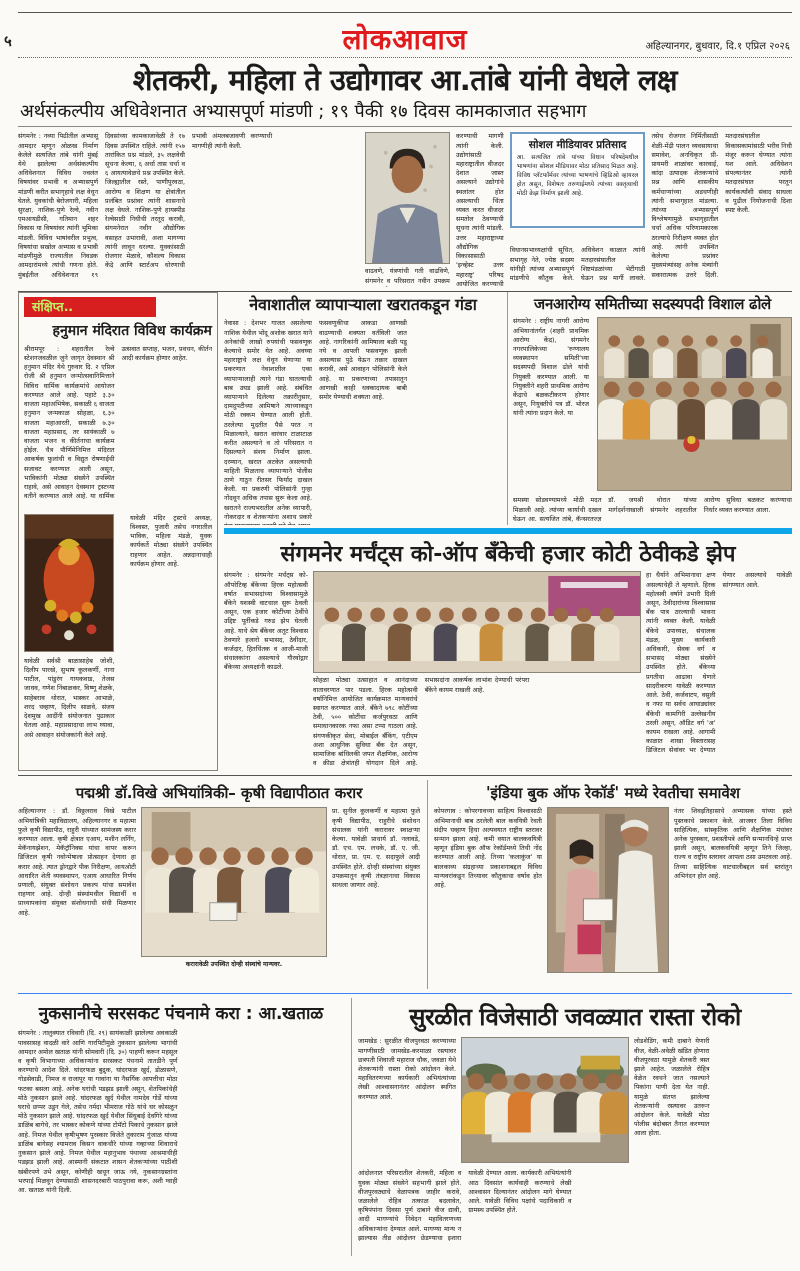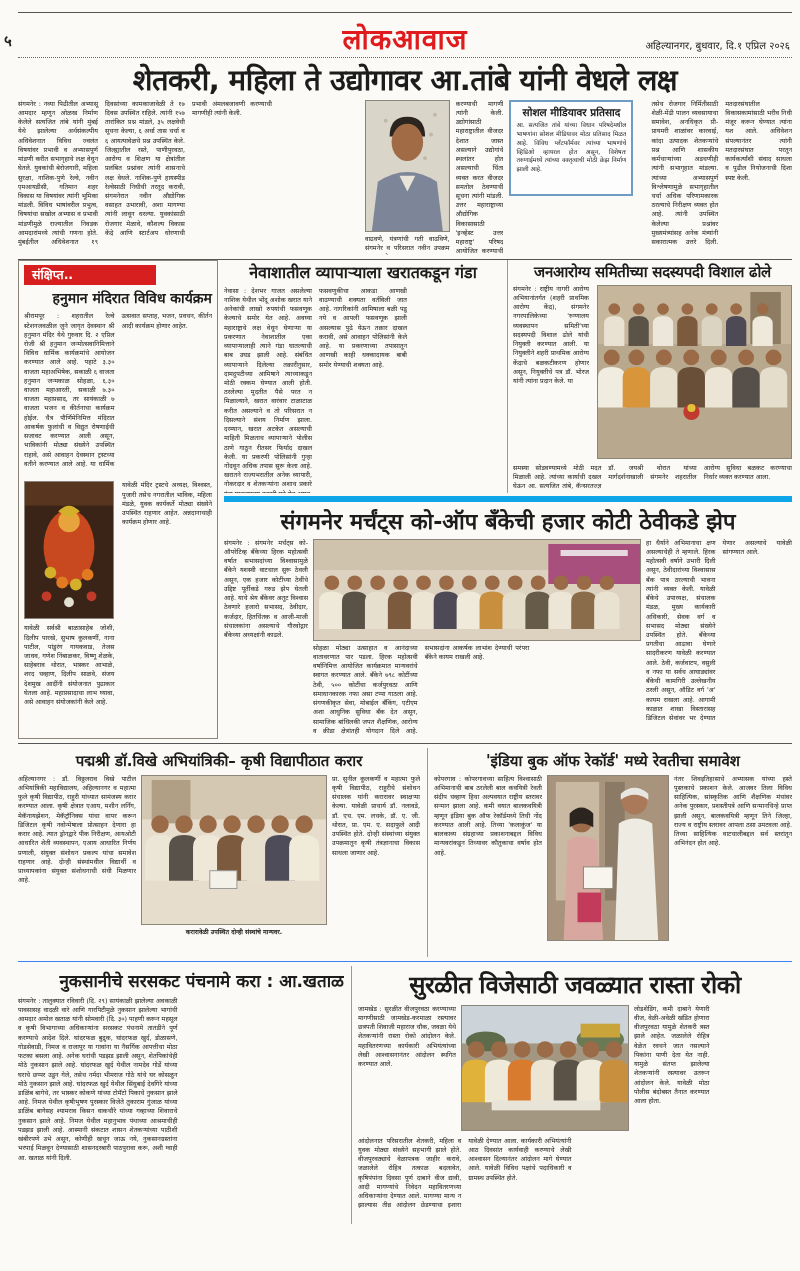--- a/index.html
+++ b/index.html
@@ -24,33 +24,33 @@
   .cols-3 { column-count:3; column-gap:7px; }
   .cols-4 { column-count:4; column-gap:7px; }
 
   .lead-body { display:flex; gap:6px; height:160px; overflow:hidden; border-bottom:1px solid #555; padding-bottom:4px; }
   .lead-l { width:342px; height:100%; }
   .leadphcol { width:85px; display:flex; flex-direction:column; gap:3px; }
   .ph { border:1px solid #8a8578; background:#cfc6b5; overflow:hidden; flex:none; }
   .phsvg { display:block; width:100%; height:100%; }
   .ph-portrait { height:132px; }
   .lead-mid { width:48px; height:100%; }
-  .leadboxcol { width:136px; display:flex; flex-direction:row; gap:12px; }
+  .leadboxcol { width:136px; display:flex; flex-direction:column; gap:18px; }
   .infobox { border:2px solid #6f9cc4; background:#fdfdfd; padding:3px 5px; height:96px; overflow:hidden; }
   .infobox-title { font-size:10.5px; font-weight:bold; text-align:center; margin-bottom:2px; white-space:nowrap; overflow:hidden; }
   .infobox-text { font-size:6.2px; }
   .leadboxcol .under { flex:1; }
   .lead-r { width:141px; height:100%; }
 
   .midband { display:flex; gap:6px; height:484px; border-bottom:1px solid #555; padding-bottom:4px; margin-bottom:4px; }
   aside.brief { width:200px; border:1px solid #8a8578; padding:4px 5px; display:flex; flex-direction:column; gap:3px; }
-  .kicker { background:#d81f1f; color:#ffffff; font-weight:bold; font-size:12.5px; padding:1px 8px 2px; width:70%; }
+  .kicker { background:#d81f1f; color:#bef264; font-weight:bold; font-size:12.5px; padding:1px 8px 2px; width:70%; }
   h3.briefh { font-size:14px; line-height:1.25; font-weight:bold; text-align:right; margin:2px 0; }
   .brief-b1 { height:166px; }
-  .brief-mid { display:flex; gap:8px; height:140px; }
+  .brief-mid { display:flex; gap:16px; height:140px; }
   .ph-deity { width:90px; height:138px; }
   .brief-side { flex:1; height:100%; }
   .brief-b2 { flex:1; }
 
   .midright { flex:1; display:flex; flex-direction:column; }
   .rowbc { display:flex; height:242px; overflow:hidden; }
   article.newasa { width:283px; padding-right:5px; }
   h2 { font-weight:bold; text-align:center; white-space:nowrap; overflow:hidden; }
   .newasa h2 { font-size:16px; margin:1px 0 4px; }
   .newasa .bt { height:212px; }
@@ -79,21 +79,21 @@
   .ph-padma { height:150px; }
   .cap { font-size:6.2px; font-weight:bold; text-align:center; }
   .padma-r { flex:1; height:100%; }
   article.india { flex:1; border-left:1px solid #9a9a9a; padding-left:6px; }
   .india-l { width:108px; height:100%; }
   .ph-award { width:122px; height:166px; }
   .india-r { flex:1; height:100%; }
 
   .bande { display:flex; gap:7px; height:258px; overflow:hidden; }
   article.khatal { width:326px; }
-  .khatal h2 { font-size:17px; text-align:right; margin:3px 0 5px; }
+  .khatal h2 { font-size:17px; text-align:center; margin:3px 0 5px; }
   .khatal .bt { height:218px; }
   article.vij { flex:1; border-left:1px solid #9a9a9a; padding-left:6px; }
   .vij h2 { font-size:24px; letter-spacing:-0.5px; margin:1px 0 5px; }
   .vij-row { display:flex; gap:5px; height:128px; overflow:hidden; }
   .vij-l { width:98px; height:100%; }
   .ph-protest { width:168px; height:126px; }
   .vij-r { flex:1; height:100%; }
   .vij-b { height:76px; margin-top:4px; }
 </style>
 </head>
@@ -112,20 +112,21 @@
 
   <div class="pagenum">५</div>
 
   <header class="mhead">
     <div class="masthead">लोकआवाज</div>
     <div class="dateline">अहिल्यानगर, बुधवार, दि.१ एप्रिल २०२६</div>
   </header>
 
   <section>
     <h1 class="leadh">शेतकरी, महिला ते उद्योगावर आ.तांबे यांनी वेधले लक्ष</h1>
+    <div class="dek">अर्थसंकल्पीय अधिवेशनात अभ्यासपूर्ण मांडणी ; १९ पैकी १७ दिवस कामकाजात सहभाग</div>
     <div class="lead-body">
       <div class="bt cols-4 lead-l">संगमनेर : नव्या पिढीतील अभ्यासू आमदार म्हणून ओळख निर्माण केलेले सत्यजित तांबे यांनी मुंबई येथे झालेल्या अर्थसंकल्पीय अधिवेशनात विविध ज्वलंत विषयांवर प्रभावी व अभ्यासपूर्ण मांडणी करीत सभागृहाचे लक्ष वेधून घेतले. युवकांची बेरोजगारी, महिला सुरक्षा, नाशिक-पुणे रेल्वे, नवीन एमआयडीसी, गतिमान शहर विकास या विषयांवर त्यांनी भूमिका मांडली. विविध भाषांवरील प्रभुत्व, विषयांचा सखोल अभ्यास व प्रभावी मांडणीमुळे राज्यातील निवडक आमदारांमध्ये त्यांची गणना होते. मुंबईतील अधिवेशनात १९ दिवसांच्या कामकाजावेळी ते १७ दिवस उपस्थित राहिले. त्यांनी १५७ तारांकित प्रश्न मांडले, ३५ लक्षवेधी सूचना केल्या, ६ अर्धा तास चर्चा व ६ आयत्यावेळचे प्रश्न उपस्थित केले. जिल्ह्यातील रस्ते, पाणीपुरवठा, आरोग्य व शिक्षण या क्षेत्रांतील प्रलंबित प्रश्नांवर त्यांनी शासनाचे लक्ष वेधले. नाशिक-पुणे हायस्पीड रेल्वेसाठी निधीची तरतूद करावी, संगमनेरात नवीन औद्योगिक वसाहत उभारावी, अशा मागण्या त्यांनी लावून धरल्या. युवकांसाठी रोजगार मेळावे, कौशल्य विकास केंद्रे आणि स्टार्टअप धोरणाची प्रभावी अंमलबजावणी करण्याची मागणीही त्यांनी केली.</div>
       <div class="leadphcol">
         <div class="ph ph-portrait">
           <svg class="phsvg" viewBox="0 0 84 132" preserveAspectRatio="none">
             <rect width="84" height="132" fill="#d9d5c9"></rect>
             <circle cx="20" cy="20" r="2" fill="#bdb8a8"></circle>
               <circle cx="66" cy="34" r="2" fill="#bdb8a8"></circle>
             <circle cx="70" cy="14" r="2" fill="#bdb8a8"></circle>
               <circle cx="60" cy="58" r="2" fill="#bdb8a8"></circle>

